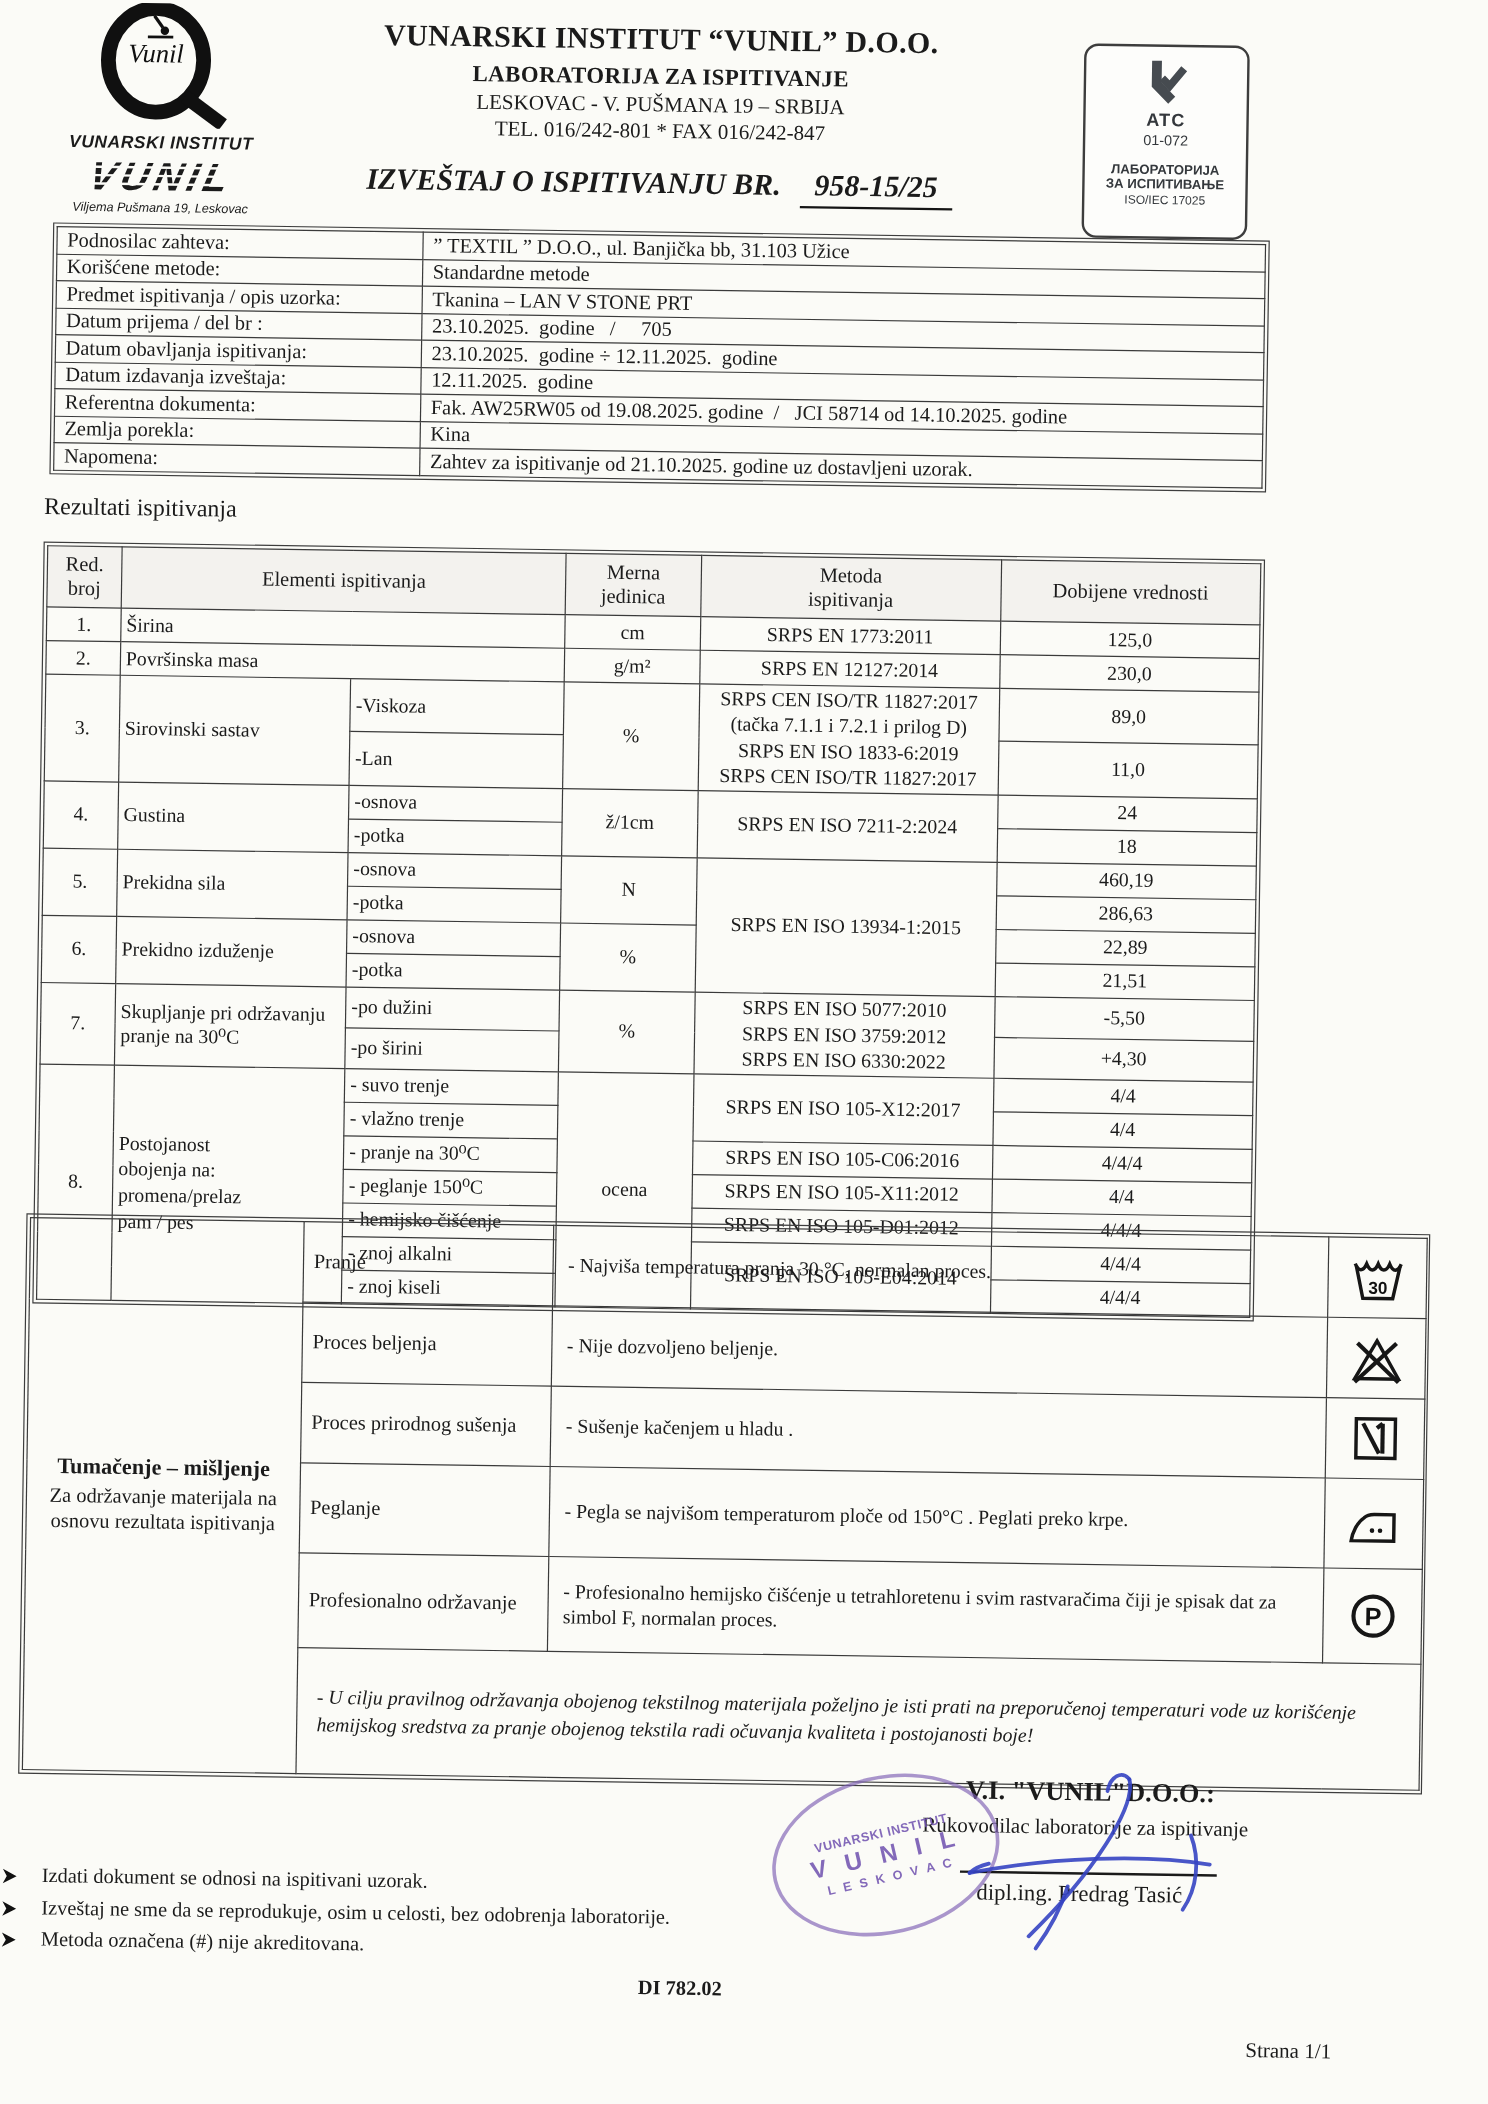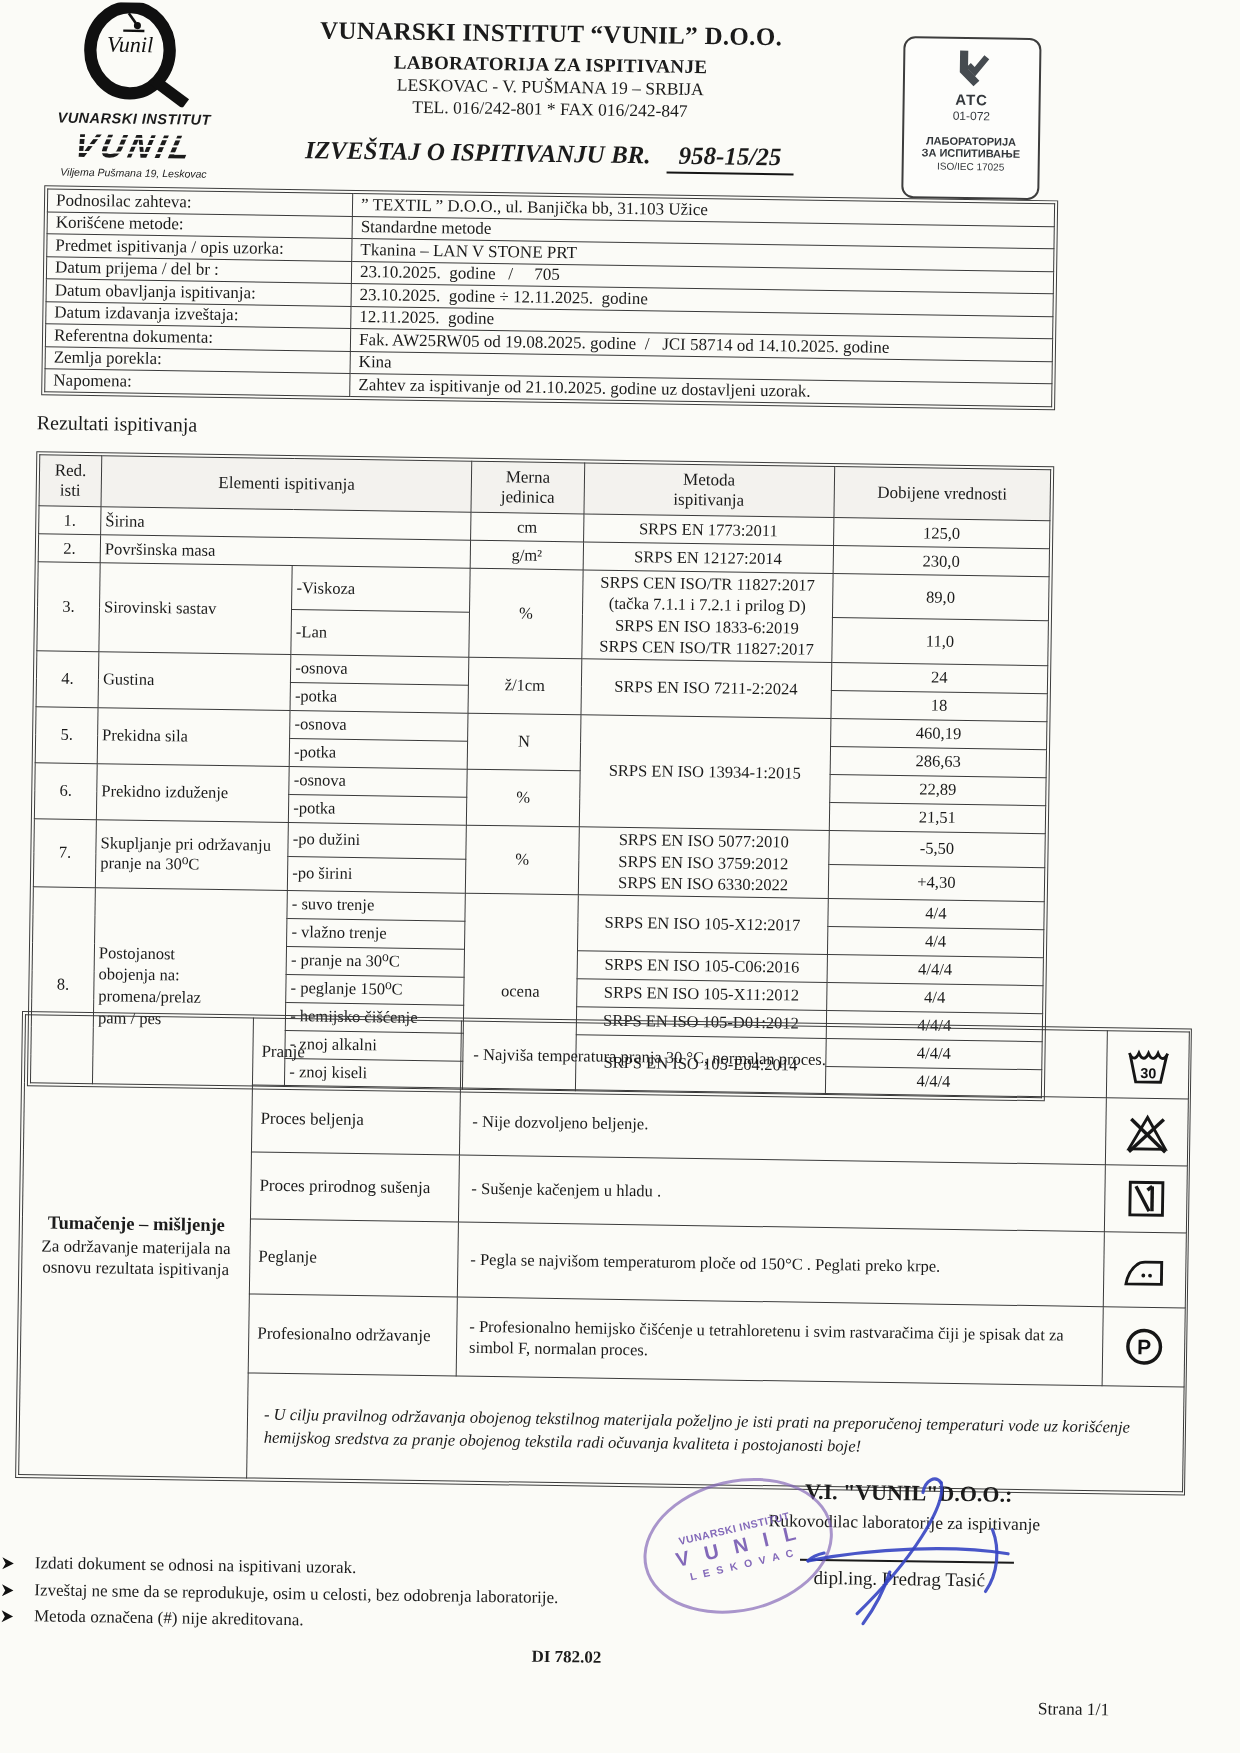--- a/index.html
+++ b/index.html
@@ -209,21 +209,21 @@
             <col style="width:192px">
             <col style="width:178px">
         <col style="width:112px">
             <col style="width:250px">
             <col style="width:216px">
       </colgroup>
       <tbody>
             <tr>
         <th>
           <div>Red.</div>
-                <div>isti</div>
+                <div>broj</div>
               </th>
         <th colspan="2">Elementi ispitivanja</th>
         <th>
           <div>Merna</div>
                 <div>jedinica</div>
               </th>
         <th>
           <div>Metoda</div>
                 <div>ispitivanja</div>
               </th>

